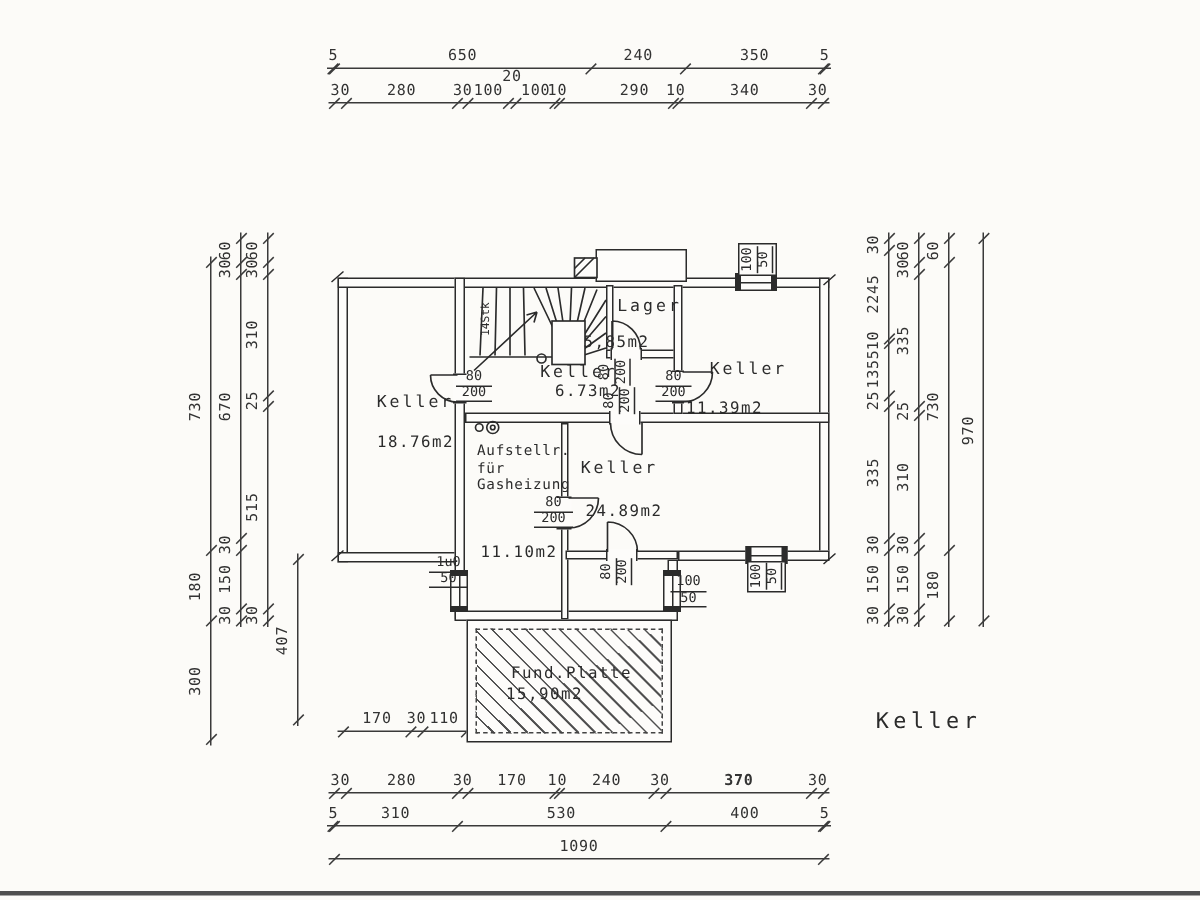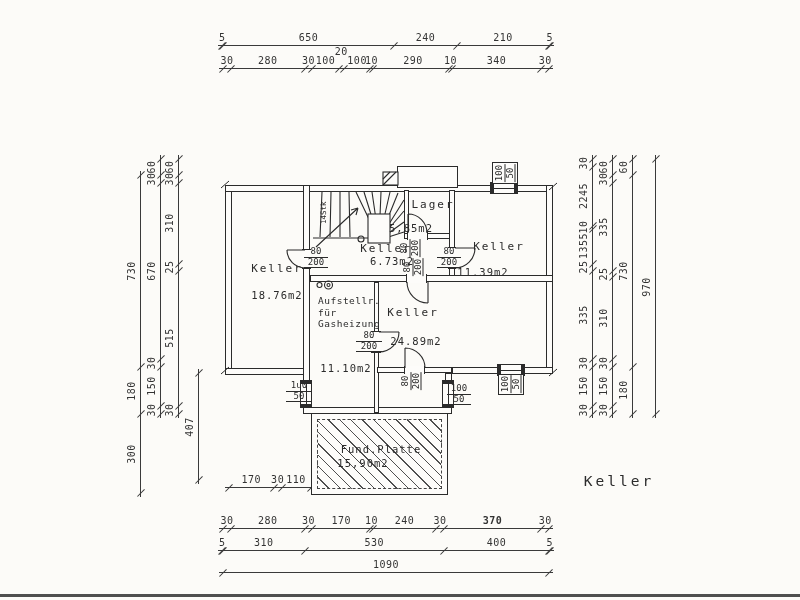--- a/index.html
+++ b/index.html
@@ -93,21 +93,21 @@
   <div class="box" style="left:492px;top:162px;width:26px;height:22px"></div>
   <div class="vfr" style="left:505px;top:173px">
       <span>100</span>
       <span>50</span>
     </div>
   <div class="box" style="left:498px;top:374px;width:26px;height:21px"></div>
   <div class="vfr" style="left:511px;top:384px">
       <span>100</span>
       <span>50</span>
     </div>
-  <div class="fr" style="left:286px;top:381px;width:26px">
+  <div class="fr" style="left:286px;top:371px;width:26px">
       <span>1u0</span>
       <span>50</span>
     </div>
   <div class="fr" style="left:447px;top:384px;width:24px">
       <span>100</span>
       <span>50</span>
     </div>
 
   <div class="fr" style="left:304px;top:247px;width:24px">
       <span>80</span>
@@ -200,41 +200,41 @@
 
   <div id="dims">
       <div class="dline" style="left: 217.7px; top: 45px; width: 336.75px; height: 1px;"></div>
       <div class="dtick" style="left: 221.7px; top: 45.5px;"></div>
       <div class="dlab" style="left: 222.357px; top: 32px;">5</div>
       <div class="dtick" style="left: 223.015px; top: 45.5px;"></div>
       <div class="dlab" style="left: 308.49px; top: 32px;">650</div>
       <div class="dtick" style="left: 393.965px; top: 45.5px;"></div>
       <div class="dlab" style="left: 425.525px; top: 32px;">240</div>
       <div class="dtick" style="left: 457.085px; top: 45.5px;"></div>
-      <div class="dlab" style="left: 503.11px; top: 32px;">210</div>
+      <div class="dlab" style="left: 503.11px; top: 32px;">350</div>
       <div class="dtick" style="left: 549.135px; top: 45.5px;"></div>
       <div class="dlab" style="left: 549.793px; top: 32px;">5</div>
       <div class="dtick" style="left: 550.45px; top: 45.5px;"></div>
       <div class="dline" style="left: 219px; top: 68px; width: 334.12px; height: 1px;"></div>
       <div class="dtick" style="left: 223px; top: 68.5px;"></div>
       <div class="dlab" style="left: 226.945px; top: 55px;">30</div>
       <div class="dtick" style="left: 230.89px; top: 68.5px;"></div>
       <div class="dlab" style="left: 267.71px; top: 55px;">280</div>
       <div class="dtick" style="left: 304.53px; top: 68.5px;"></div>
       <div class="dlab" style="left: 308.475px; top: 55px;">30</div>
       <div class="dtick" style="left: 312.42px; top: 68.5px;"></div>
       <div class="dlab" style="left: 325.57px; top: 55px;">100</div>
       <div class="dtick" style="left: 338.72px; top: 68.5px;"></div>
       <div class="dlab" style="left: 341.35px; top: 46px;">20</div>
       <div class="dtick" style="left: 343.98px; top: 68.5px;"></div>
       <div class="dlab" style="left: 357.13px; top: 55px;">100</div>
       <div class="dtick" style="left: 370.28px; top: 68.5px;"></div>
       <div class="dlab" style="left: 371.595px; top: 55px;">10</div>
       <div class="dtick" style="left: 372.91px; top: 68.5px;"></div>
-      <div class="dlab" style="left: 413px; top: 55px; text-align: center;">290</div>
+      <div class="dlab" style="left: 423px; top: 55px; text-align: center;">290</div>
       <div class="dtick" style="left: 449.18px; top: 68.5px;"></div>
       <div class="dlab" style="left: 450.495px; top: 55px;">10</div>
       <div class="dtick" style="left: 451.81px; top: 68.5px;"></div>
       <div class="dlab" style="left: 496.52px; top: 55px;">340</div>
       <div class="dtick" style="left: 541.23px; top: 68.5px;"></div>
       <div class="dlab" style="left: 545.175px; top: 55px;">30</div>
       <div class="dtick" style="left: 549.12px; top: 68.5px;"></div>
       <div class="dline" style="left: 219px; top: 528px; width: 334.12px; height: 1px;"></div>
       <div class="dtick" style="left: 223px; top: 528.5px;"></div>
       <div class="dlab" style="left: 226.945px; top: 515px;">30</div>

